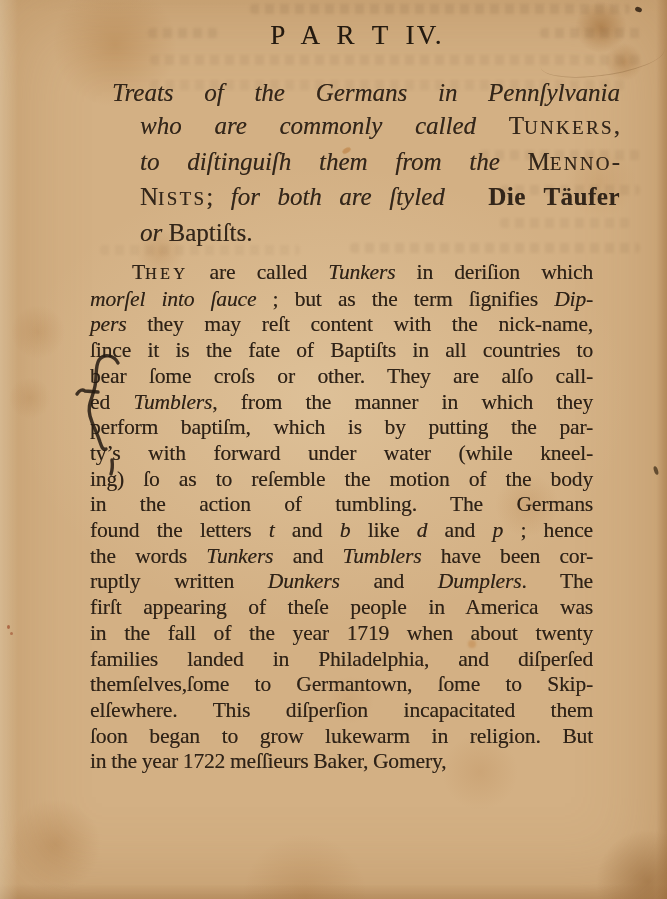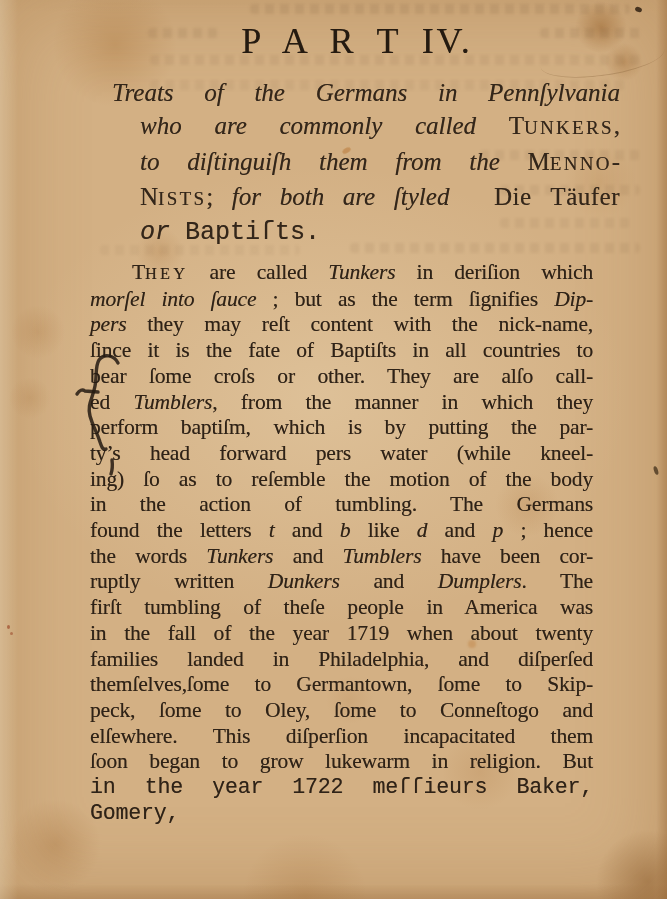--- a/index.html
+++ b/index.html
@@ -25,40 +25,40 @@
       radial-gradient(circle 24px at 350px 700px, rgba(170,115,60,.15), rgba(170,115,60,0)),
       linear-gradient(90deg, rgba(243,228,198,.5) 0, rgba(243,228,198,0) 18px),
       linear-gradient(270deg, rgba(138,90,44,.35) 0, rgba(138,90,44,0) 11px),
       linear-gradient(0deg, rgba(138,90,44,.28) 0, rgba(138,90,44,0) 15px),
       linear-gradient(180deg, rgba(206,171,126,.38) 0, rgba(206,171,126,0) 12px);
     box-shadow: inset 0 0 70px 18px rgba(150,100,48,.26);
   }
   .txt { text-shadow: .2px .3px .6px rgba(46,32,18,.5); }
   .part-heading {
     position:absolute; top:20px; left:97px; width:520px;
-    text-align:center; font-size:36px; color:#241a10;
+    text-align:center; font-size:27px; color:#241a10;
     letter-spacing:.08em; word-spacing:.25em;
   }
   .chapter-summary {
     position:absolute; top:76px; left:112px; width:508px;
     font-size:25px; line-height:33.4px; color:#33261a;
   }
   .chapter-summary .tline + .tline { margin-left:28px; }
   .body-paragraph {
     position:absolute; top:260px; left:90px; width:503px;
     font-size:21.5px; line-height:25.7px;
     letter-spacing:-.15px; word-spacing:-.5px;
   }
   .tline { text-align:justify; text-align-last:justify; }
-  .tline.no-just { text-align-last:left;font-family:Liberation Mono, monospace; }
+  .tline.no-just { text-align-last:left; }
   .tline.ind { text-indent:42px; }
   .s-i { font-style:italic; }
   .s-sc { font-size:.76em; letter-spacing:.12em; }
   .body-paragraph .tline:first-child .s-sc { letter-spacing:.2em; }
-  .s-bl { font-weight:normal; letter-spacing:.02em;margin-left:26px; }
+  .s-bl { font-weight:bold; letter-spacing:.02em;margin-left:26px; }
   .smudge {
     position:absolute; height:10px; border-radius:4px;
     background: repeating-linear-gradient(90deg, rgba(108,78,48,.22) 0 9px, rgba(108,78,48,0) 9px 15px);
     filter: blur(1.6px);
   }
   .speck { position:absolute; border-radius:50%; }
   .hairline-curve {
     position:absolute; left:540px; top:40px; width:125px; height:35px;
     border-bottom:1.5px solid rgba(125,88,50,.3);
     border-radius:0 0 60% 45%; transform:rotate(-6deg);
@@ -96,31 +96,30 @@
     </div>
 
   <div class="body-paragraph txt">
       <div class="tline ind"><span class="s-r">T</span><span class="s-sc">HEY</span><span class="s-r"> are called </span><span class="s-i">Tunkers</span><span class="s-r"> in deriſion which</span></div>
       <div class="tline"><span class="s-i">morſel into ſauce</span><span class="s-r"> ; but as the term ſignifies </span><span class="s-i">Dip-</span></div>
       <div class="tline"><span class="s-i">pers</span><span class="s-r"> they may reſt content with the nick-name,</span></div>
       <div class="tline"><span class="s-r">ſince it is the fate of Baptiſts in all countries to</span></div>
       <div class="tline"><span class="s-r">bear ſome croſs or other. They are alſo call-</span></div>
       <div class="tline"><span class="s-r">ed </span><span class="s-i">Tumblers</span><span class="s-r">, from the manner in which they</span></div>
       <div class="tline"><span class="s-r">perform baptiſm, which is by putting the par-</span></div>
-      <div class="tline"><span class="s-r">ty’s head forward pers water (while kneel-</span></div>
+      <div class="tline"><span class="s-r">ty’s with forward under water (while kneel-</span></div>
       <div class="tline"><span class="s-r">ing) ſo as to reſemble the motion of the body</span></div>
       <div class="tline"><span class="s-r">in the action of tumbling. The Germans</span></div>
       <div class="tline"><span class="s-r">found the letters </span><span class="s-i">t</span><span class="s-r"> and </span><span class="s-i">b</span><span class="s-r"> like </span><span class="s-i">d</span><span class="s-r"> and </span><span class="s-i">p</span><span class="s-r"> ; hence</span></div>
       <div class="tline"><span class="s-r">the words </span><span class="s-i">Tunkers</span><span class="s-r"> and </span><span class="s-i">Tumblers</span><span class="s-r"> have been cor-</span></div>
       <div class="tline"><span class="s-r">ruptly written </span><span class="s-i">Dunkers</span><span class="s-r"> and </span><span class="s-i">Dumplers</span><span class="s-r">. The</span></div>
-      <div class="tline"><span class="s-r">firſt tumbling of theſe people in America was</span></div>
+      <div class="tline"><span class="s-r">firſt appearing of theſe people in America was</span></div>
       <div class="tline"><span class="s-r">in the fall of the year 1719 when about twenty</span></div>
       <div class="tline"><span class="s-r">families landed in Philadelphia, and diſperſed</span></div>
       <div class="tline"><span class="s-r">themſelves,ſome to Germantown, ſome to Skip-</span></div>
-      <div class="tline"><span class="s-r">peck, ſome to Oley, ſome to Conneſtogo and</span></div>
       <div class="tline"><span class="s-r">elſewhere. This diſperſion incapacitated them</span></div>
       <div class="tline"><span class="s-r">ſoon began to grow lukewarm in religion. But</span></div>
       <div class="tline no-just"><span class="s-r">in the year 1722 meſſieurs Baker, Gomery,</span></div>
     </div>
 
   <svg class="margin-mark" width="55" height="130" viewBox="0 0 55 130">
     <g fill="none" stroke="#241a12" stroke-opacity=".85" stroke-width="3.4" stroke-linecap="round">
       <path d="M48,13 C44,5 34,3 29,10 C25,16 27,26 25,36 C23,48 17,54 20,66 C23,77 27,82 30,92 C32,98 33,100 36,99"></path>
       <path d="M7,44 Q11,38 15,41 L28,42"></path>
       <path d="M42,110 Q43,118 41,124"></path>

